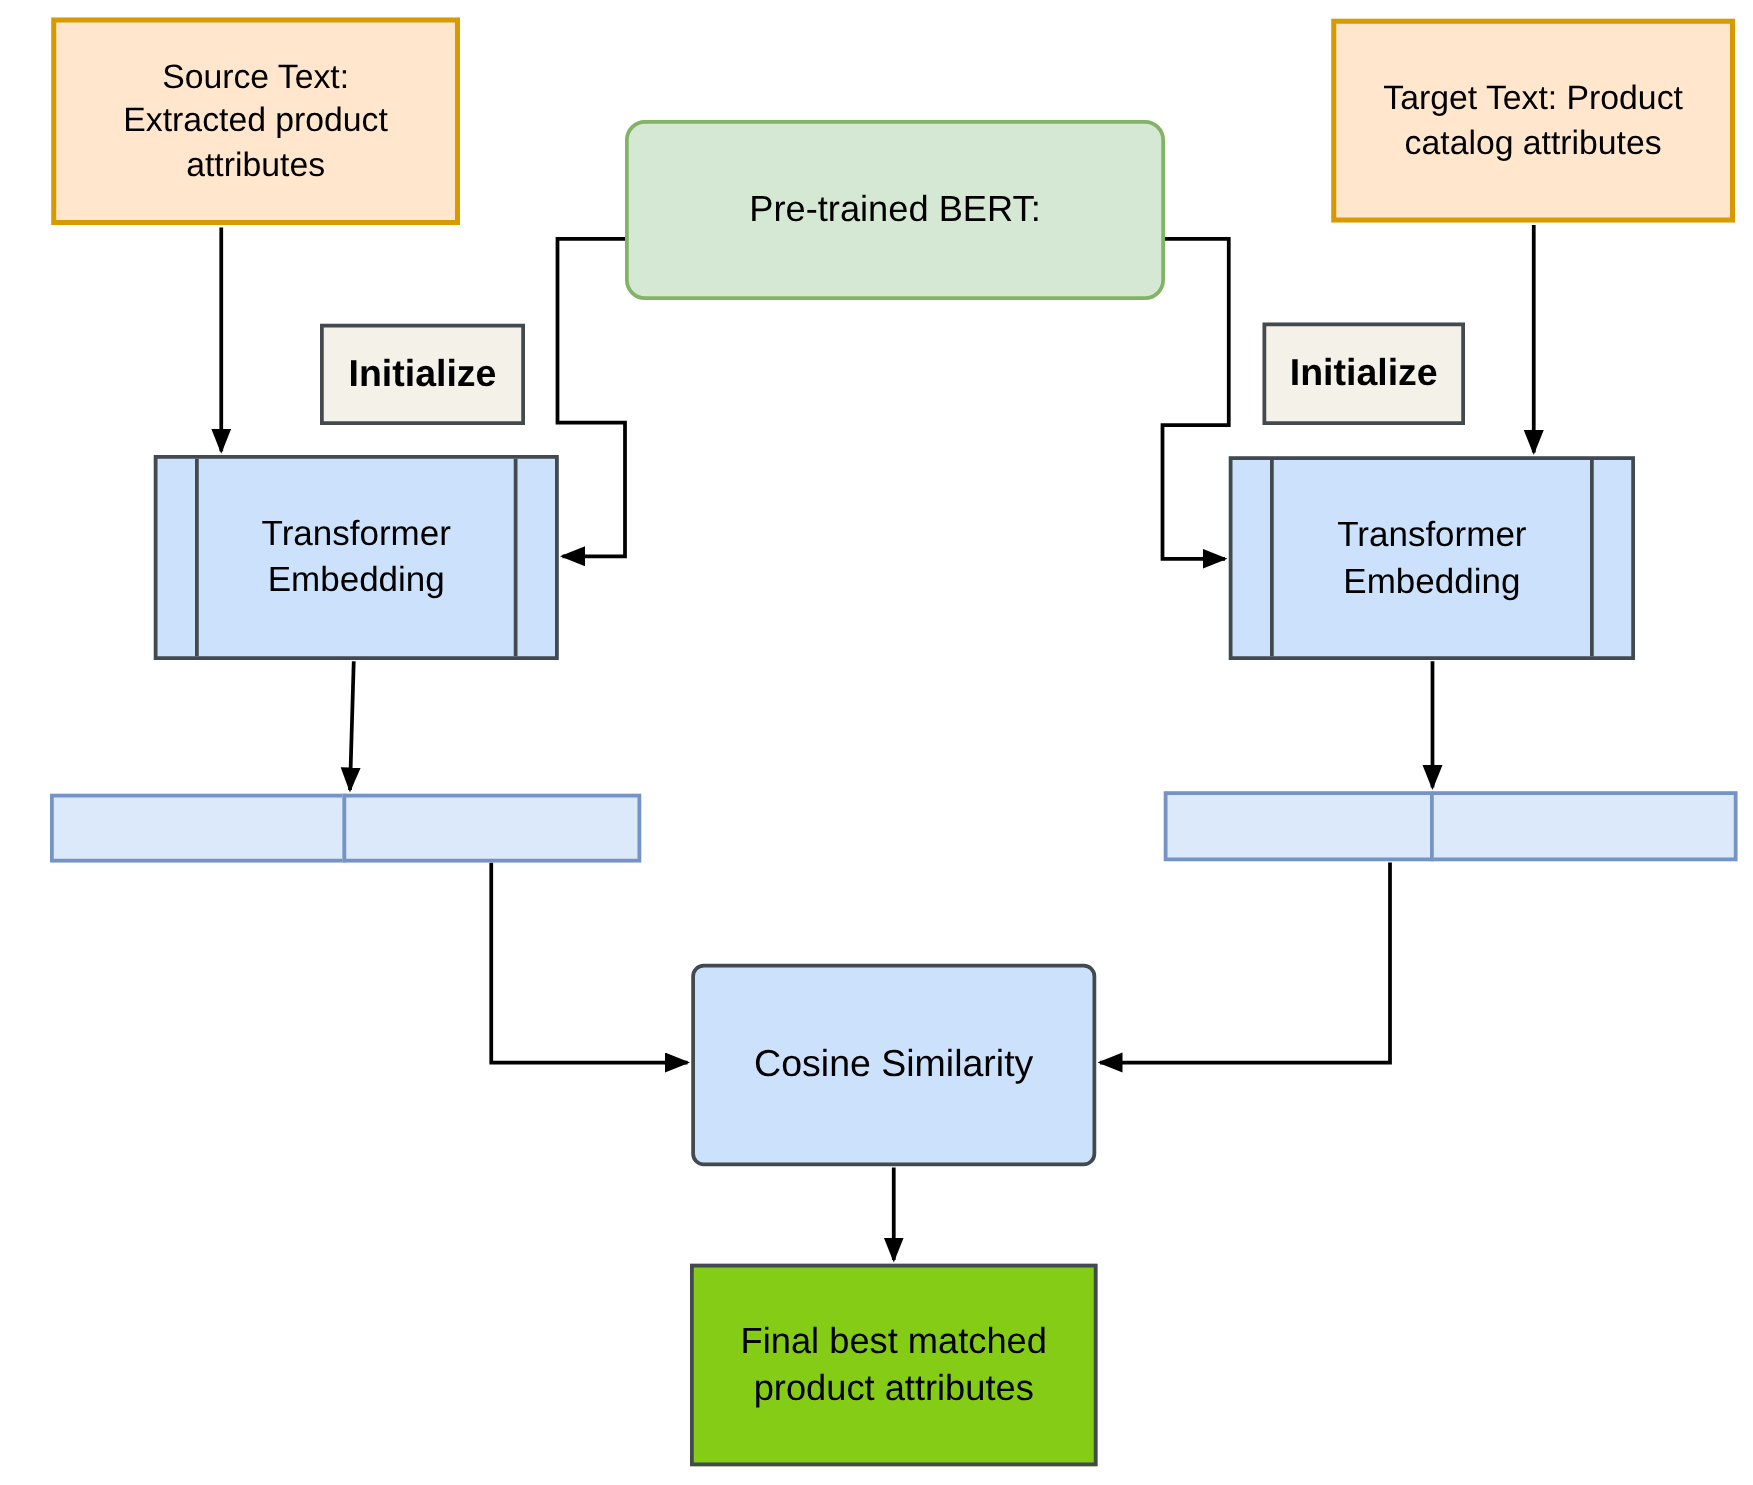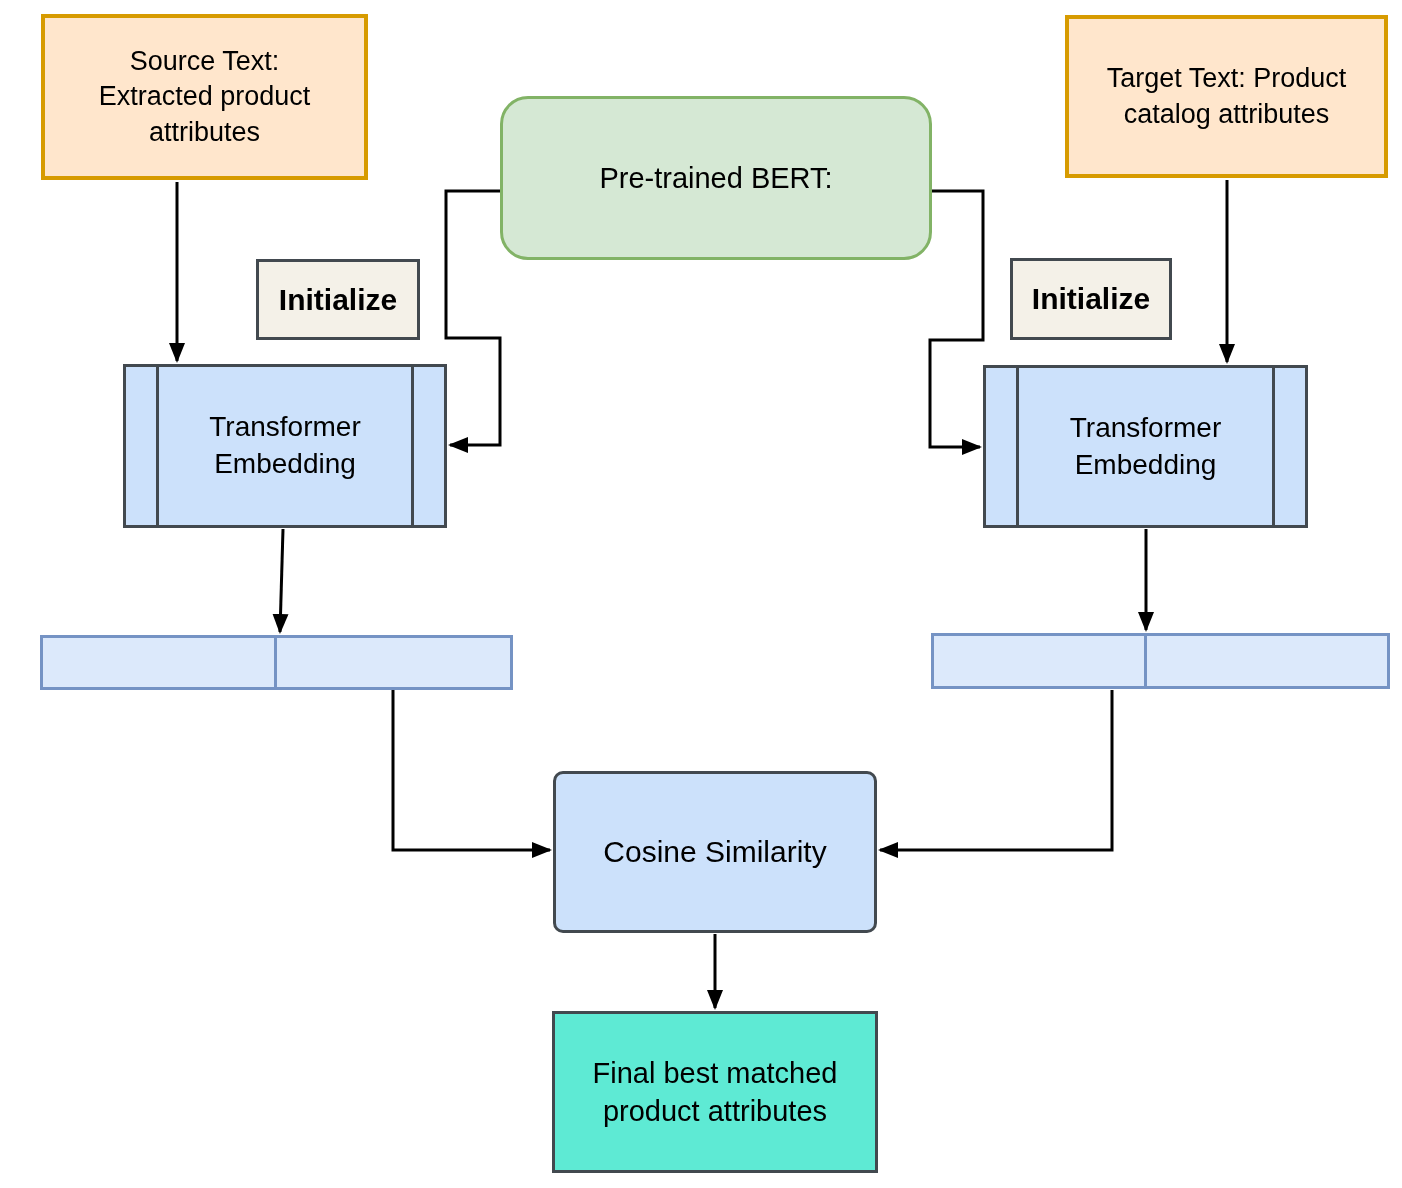--- a/index.html
+++ b/index.html
@@ -19,21 +19,21 @@
     justify-content: center;
     text-align: center;
     color: #000000;
     white-space: pre-line;
     line-height: 1.32;
     border-style: solid;
   }
   
   #source      { left: 13px;   top: 14px;   width: 327px; height: 166px; border-width: 4px; font-size: 27px; margin-left: 28px; }
   #target      { left: 1065px; top: 15px;   width: 323px; height: 163px; border-width: 4px; font-size: 27px; }
-  #bert        { left: 500px;  top: 96px;   width: 432px; height: 164px; border-width: 3px; border-radius: 28px; font-size: 29px; }
+  #bert        { left: 500px;  top: 96px;   width: 432px; height: 144px; border-width: 3px; border-radius: 16px; font-size: 29px; }
   #init-left   { left: 256px;  top: 259px;  width: 164px; height: 81px;  border-width: 3px; font-size: 30px; font-weight: bold; }
   #init-right  { left: 1010px; top: 258px;  width: 162px; height: 82px;  border-width: 3px; font-size: 30px; font-weight: bold; }
   #trans-left  { left: 123px;  top: 364px;  width: 324px; height: 164px; border-width: 3px; font-size: 28px; }
   #trans-right { left: 983px;  top: 365px;  width: 325px; height: 163px; border-width: 3px; font-size: 28px; }
   #cosine      { left: 553px;  top: 771px;  width: 324px; height: 162px; border-width: 3px; border-radius: 10px; font-size: 30px; }
   #final       { left: 552px;  top: 1011px; width: 326px; height: 162px; border-width: 3px; font-size: 29px; }
   
   .vline { position: absolute; top: 0; bottom: 0; width: 3px; }
   .vline.l { left: 30px; }
   .vline.r { right: 30px; }
@@ -105,16 +105,16 @@
     <div class="cell c2" style="background-color: rgb(220, 233, 251); border-color: rgb(117, 147, 196);"></div>
   </div>
 
   <div class="bar" id="bar-right">
     <div class="cell c1" style="background-color: rgb(220, 233, 251); border-color: rgb(117, 147, 196);"></div>
     <div class="cell c2" style="background-color: rgb(220, 233, 251); border-color: rgb(117, 147, 196);"></div>
   </div>
 
   <div class="node" id="cosine" style="background-color: rgb(204, 225, 251); border-color: rgb(66, 73, 79);">Cosine Similarity</div>
 
-  <div class="node" id="final" style="background-color: #5eead4; border-color: rgb(66, 73, 79);">Final best matched
+  <div class="node" id="final" style="background-color: #84cc16; border-color: rgb(66, 73, 79);">Final best matched
 product attributes</div>
 
 </div>
 
 </body></html>

